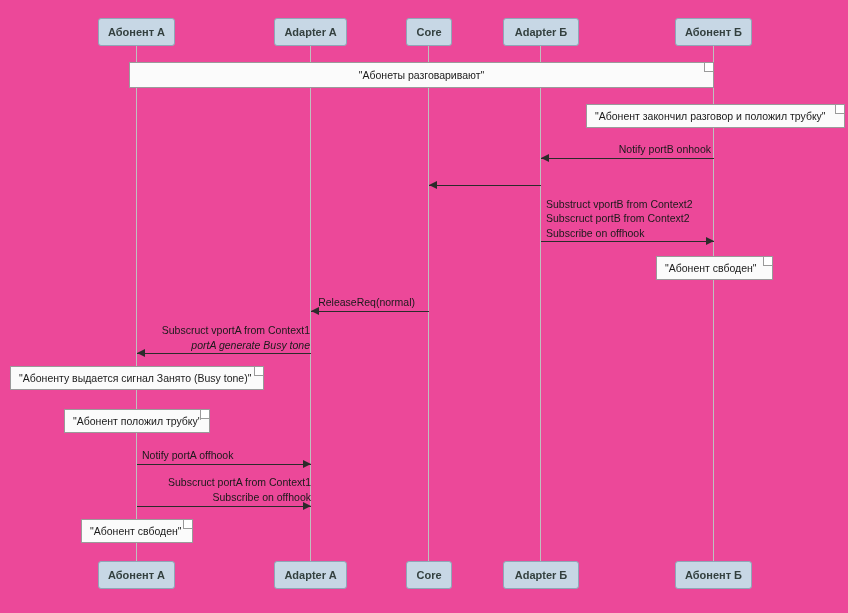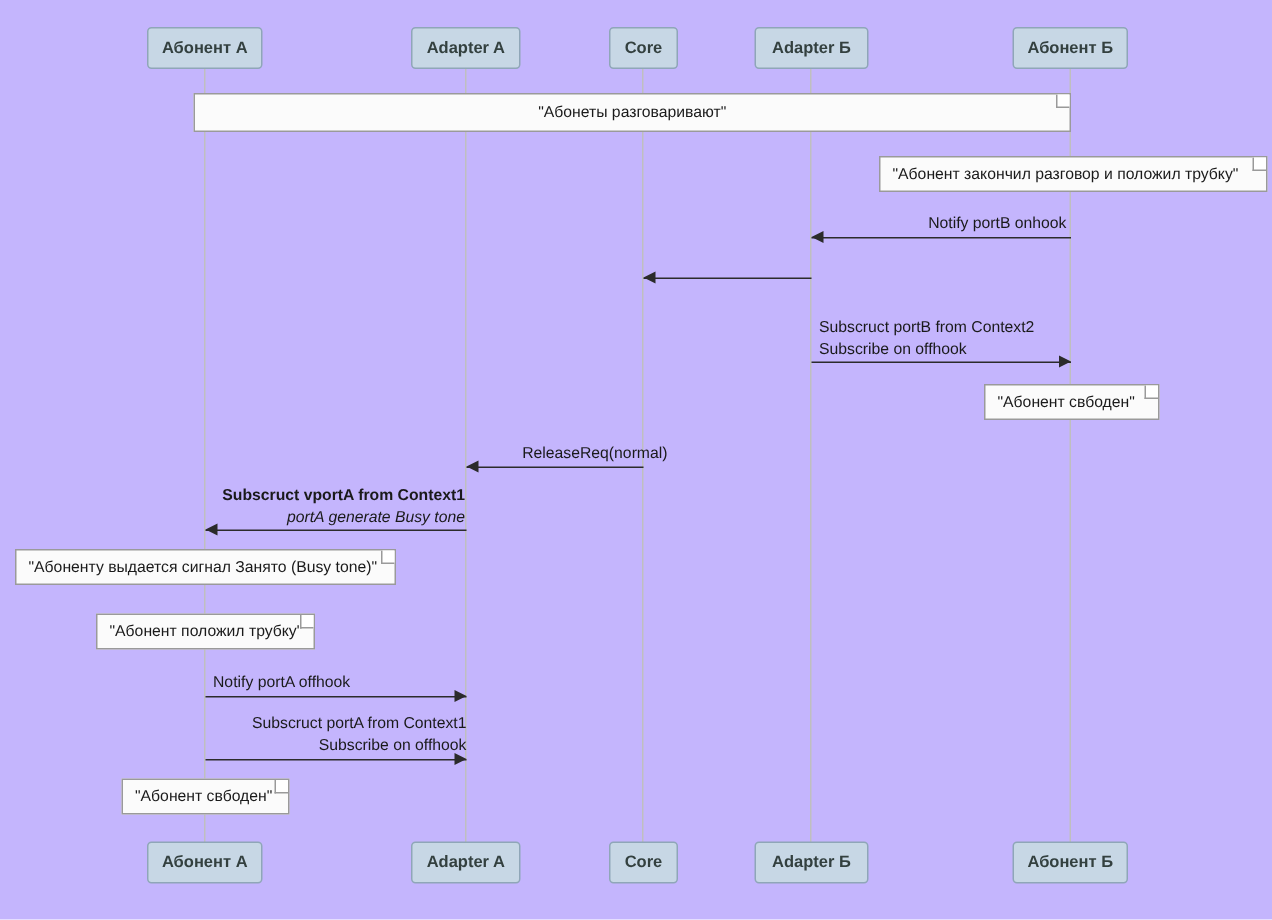--- a/index.html
+++ b/index.html
@@ -7,21 +7,21 @@
     padding: 0;
     background: #ffffff;
   }
   body {
     font-family: "Liberation Sans", sans-serif;
   }
   #canvas {
     position: relative;
     width: 848px;
     height: 613px;
-    background: #c4b5fd;
+    background: #ec4899;
     overflow: hidden;
   }
   
   .actor {
     position: absolute;
     box-sizing: border-box;
     background: #c7d7e5;
     border: 1px solid #8fa6b8;
     border-radius: 3px;
     color: #33403f;
@@ -120,32 +120,33 @@
 
   <div class="note" style="left:586px; top:104px; width:259px; height:24px;">"Абонент закончил разговор и положил трубку"</div>
 
   <div class="msglabel right-align" style="left:441px; top:143px; width:270px;">Notify portB onhook</div>
   <div class="msgline" style="left:541px; top:158px; width:173px;"></div>
   <div class="arrowhead left" style="left:541px; top:154px;"></div>
 
   <div class="msgline" style="left:429px; top:185px; width:112px;"></div>
   <div class="arrowhead left" style="left:429px; top:181px;"></div>
 
+  <div class="msglabel" style="left:546px; top:198px; width:200px;">Substruct vportB from Context2</div>
   <div class="msglabel" style="left:546px; top:212px; width:200px;">Subscruct portB from Context2</div>
   <div class="msglabel" style="left:546px; top:227px; width:200px;">Subscribe on offhook</div>
   <div class="msgline" style="left:541px; top:241px; width:173px;"></div>
   <div class="arrowhead right" style="left:706px; top:237px;"></div>
 
   <div class="note" style="left:656px; top:256px; width:117px; height:24px;">"Абонент свбоден"</div>
 
-  <div class="msglabel right-align" style="left:242px; top:296px; width:203px;text-align:right;">ReleaseReq(normal)</div>
+  <div class="msglabel right-align" style="left:212px; top:296px; width:203px;text-align:right;">ReleaseReq(normal)</div>
   <div class="msgline" style="left:311px; top:311px; width:118px;"></div>
   <div class="arrowhead left" style="left:311px; top:307px;"></div>
 
-  <div class="msglabel right-align" style="left:110px; top:324px; width:200px;font-weight:bold;">Subscruct vportA from Context1</div>
+  <div class="msglabel right-align" style="left:110px; top:324px; width:200px;">Subscruct vportA from Context1</div>
   <div class="msglabel right-align" style="left:110px; top:339px; width:200px;font-style:italic;">portA generate Busy tone</div>
   <div class="msgline" style="left:137px; top:353px; width:174px;"></div>
   <div class="arrowhead left" style="left:137px; top:349px;"></div>
 
   <div class="note" style="left:10px; top:366px; width:254px; height:24px;">"Абоненту выдается сигнал Занято (Busy tone)"</div>
 
   <div class="note" style="left:64px; top:409px; width:146px; height:24px;">"Абонент положил трубку"</div>
 
   <div class="msglabel" style="left:142px; top:449px; width:220px;">Notify portA offhook</div>
   <div class="msgline" style="left:137px; top:464px; width:174px;"></div>

